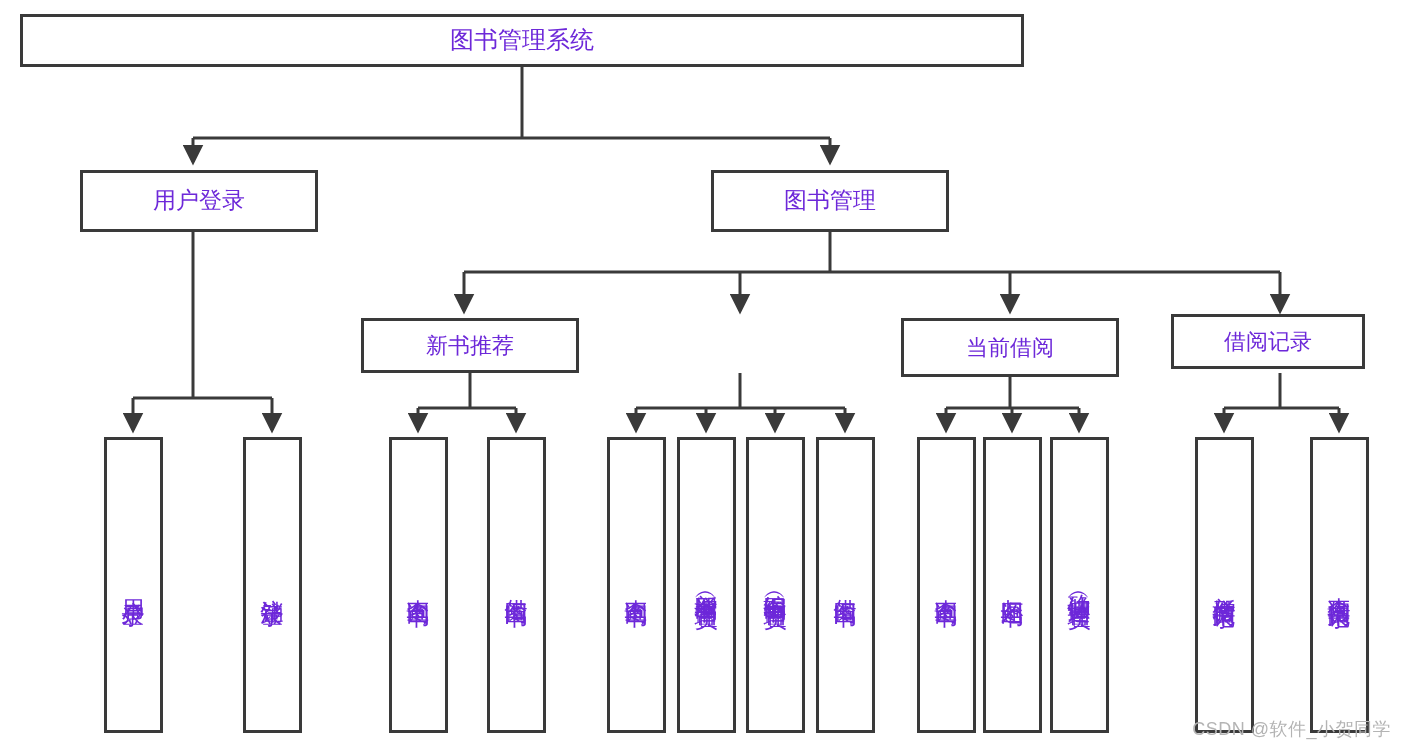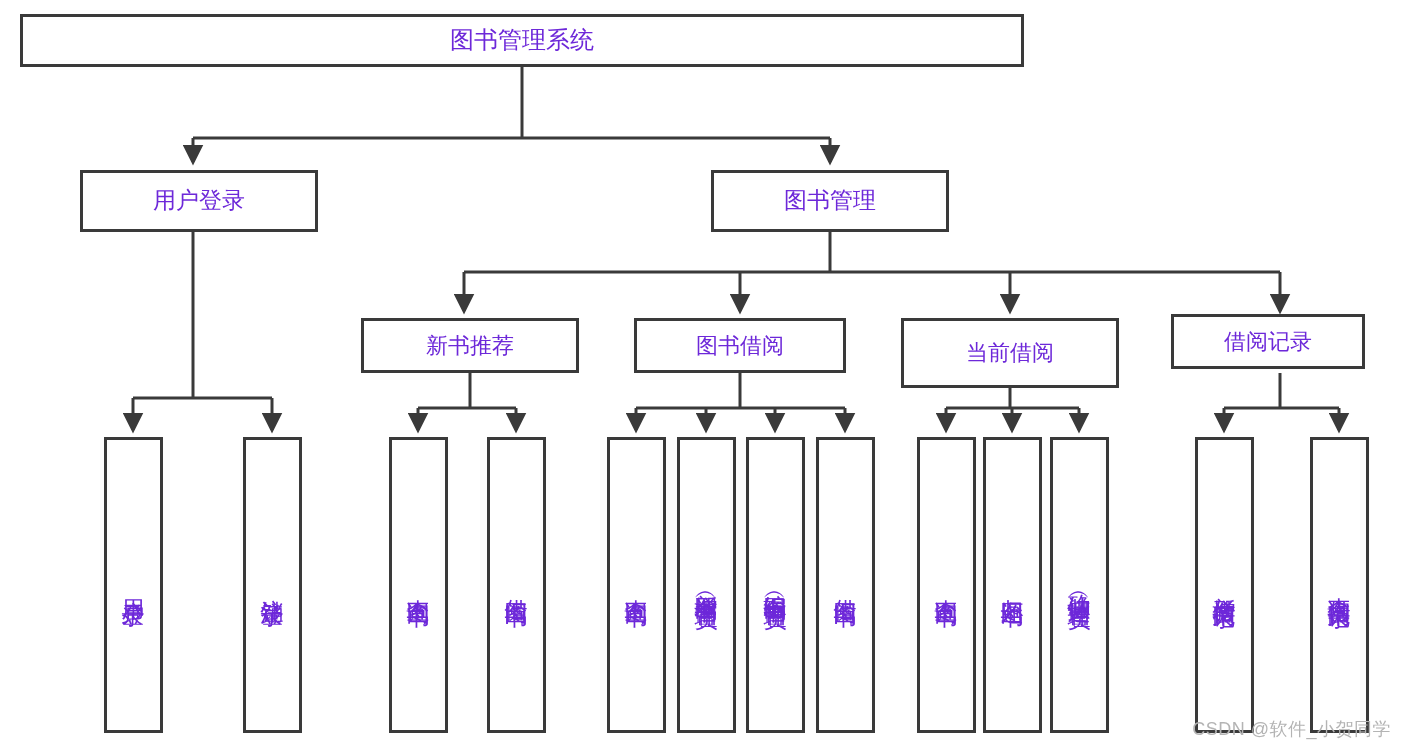--- a/index.html
+++ b/index.html
@@ -130,24 +130,21 @@
   <div class="node level2" style="left:80px; top:170px; width:238px; height:62px;">
     <span>用户登录</span>
   </div>
   <div class="node level3" style="left:361px; top:318px; width:218px; height:55px;">
     <span>新书推荐</span>
   </div>
 
   <div class="node level2" style="left:711px; top:170px; width:238px; height:62px;">
     <span>图书管理</span>
   </div>
-  <div class="node level3" style="left:634px; top:318px; width:212px; height:55px;">
-    <span>图书借阅</span>
-  </div>
-  <div class="node level3" style="left:901px; top:318px; width:218px; height:70px;">
+  <div class="node level3" style="left:901px; top:318px; width:218px; height:59px;">
     <span>当前借阅</span>
   </div>
   <div class="node level3" style="left:1171px; top:314px; width:194px; height:55px;">
     <span>借阅记录</span>
   </div>
 
   <div class="node leaf" style="left:104px; top:437px; width:59px; height:296px;">
     <span class="leaf-text">用户登录</span>
   </div>
   <div class="node leaf" style="left:243px; top:437px; width:59px; height:296px;">

